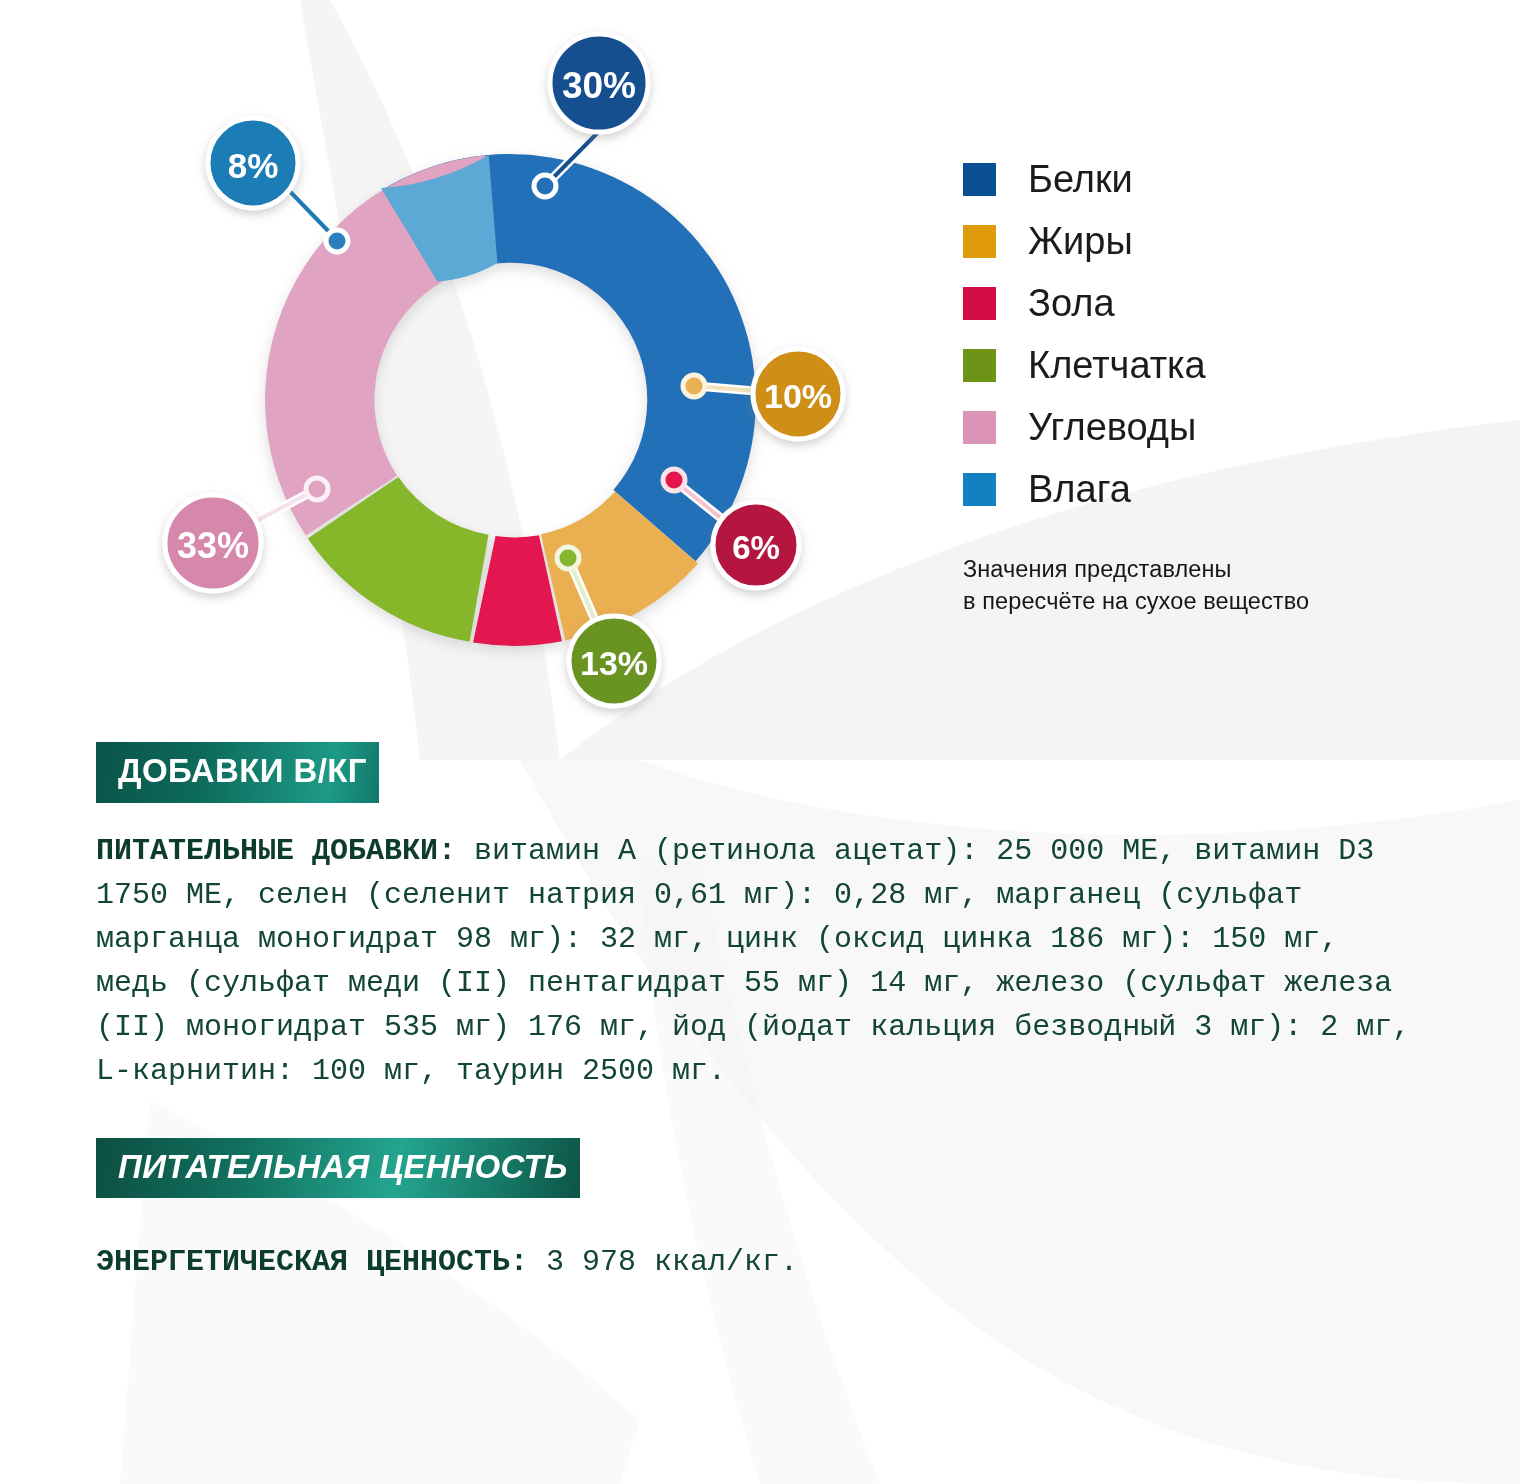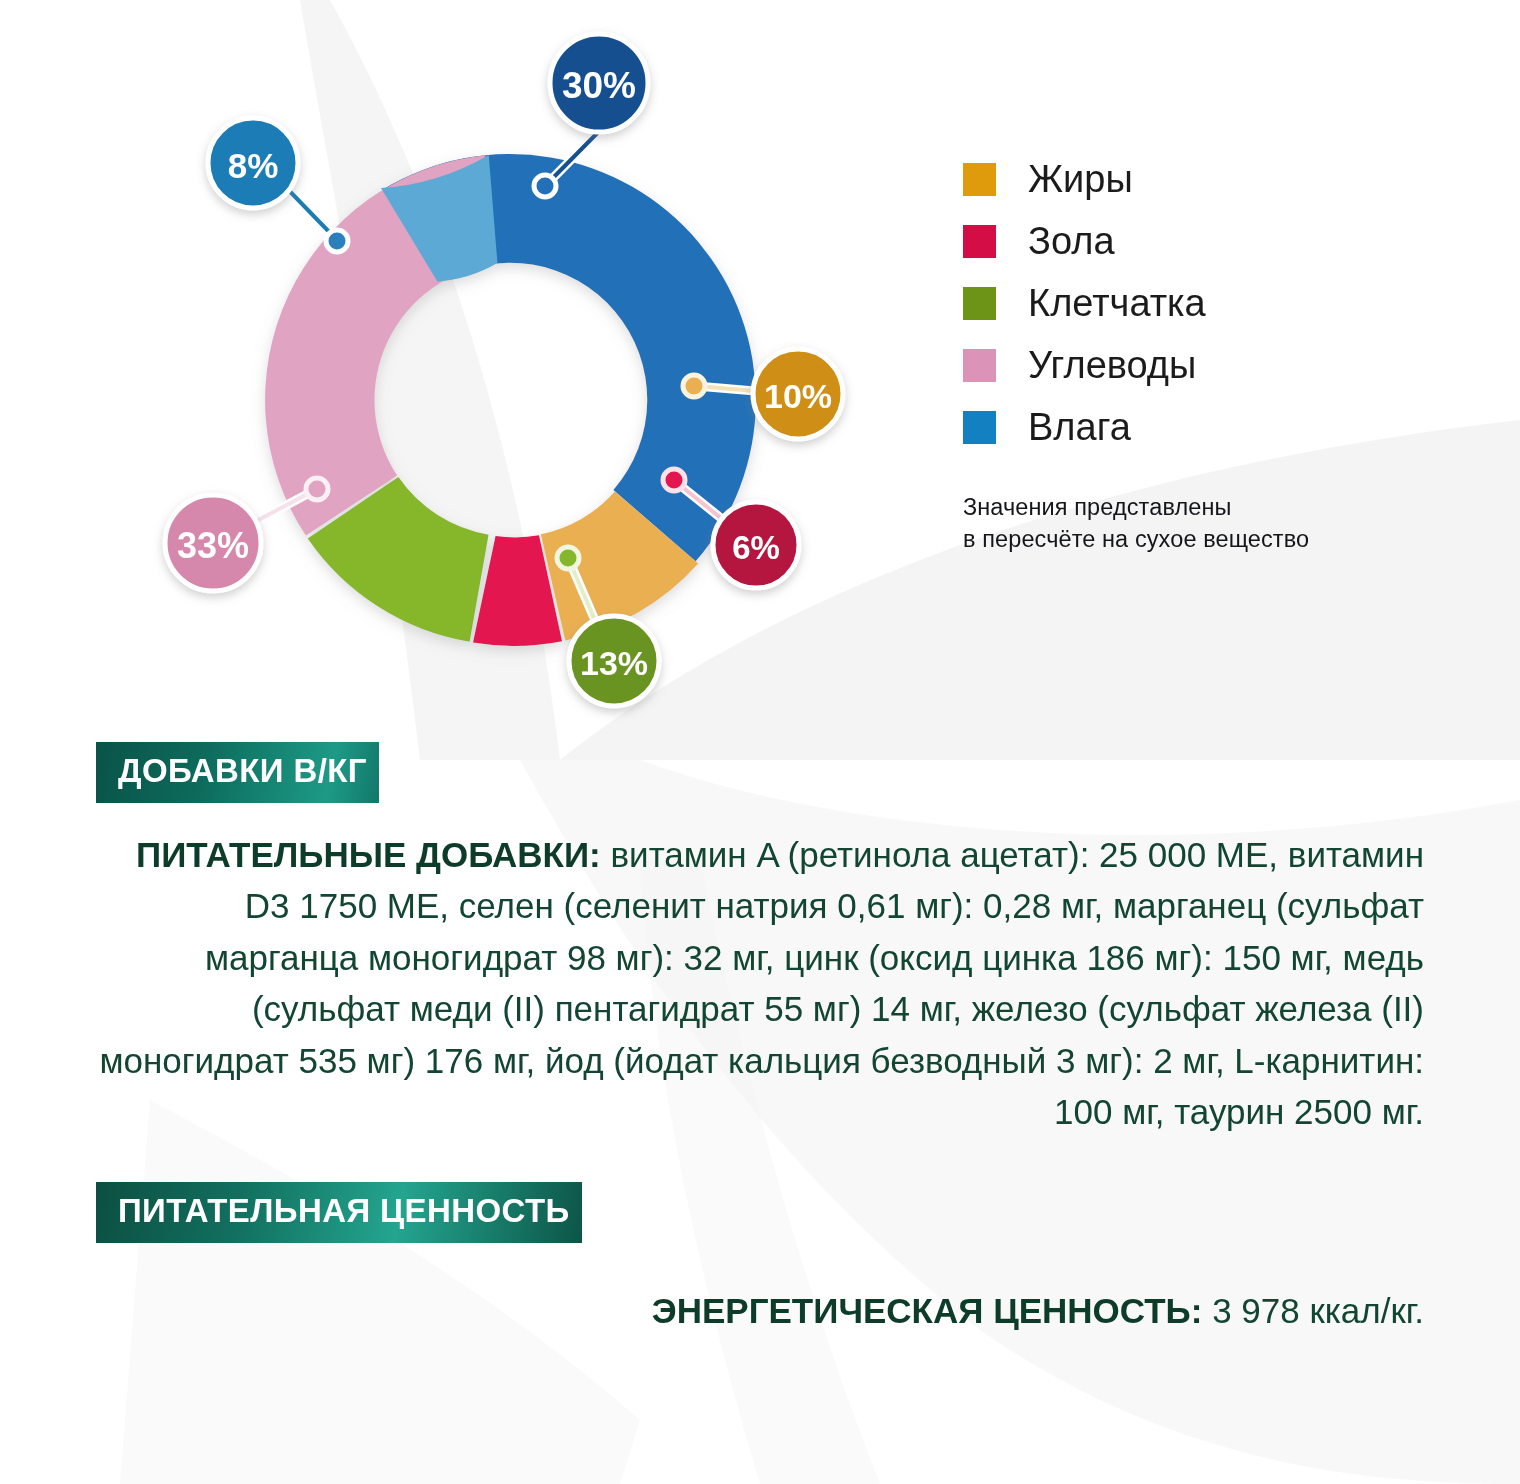--- a/index.html
+++ b/index.html
@@ -87,30 +87,31 @@
     font-weight: bold;
     letter-spacing: 0.4px;
     line-height: 1.12;
     white-space: nowrap;
   }
   .banner-additives {
     background: linear-gradient(100deg, #0a5348 0%, #0d6b5c 38%, #1d9a86 82%, #12786a 100%);
   }
   .banner-nutrition {
     background: linear-gradient(100deg, #0c4f42 0%, #12705f 30%, #23a58f 62%, #0d5547 100%);
+    font-style: italic;
   }
 
   .body-text {
     margin: 23px 96px 0 96px;
-    font-size: 35px;
+    font-size: 30px;
     line-height: 1.47;
     color: #124532;
     max-width: 1348px;
-    text-align: right;
-    font-family: Liberation Sans, sans-serif;
+    text-align: left;
+    font-family: Liberation Mono, monospace;
   }
   .body-text b, .body-text strong {
     font-weight: bold;
     color: #0d3c2a;
   }
   #additives-text { margin-top: 26px; }
   #nutrition-text { margin-top: 24px; }
   #energy-text    { margin-top: 42px; }
 
   .spacer-1 { height: 44px; }
@@ -220,20 +221,24 @@
       <text x="788" y="396" font-size="34">10%</text>
       <text x="746" y="547" font-size="33">6%</text>
       <text x="604" y="663" font-size="34">13%</text>
       <text x="203" y="545" font-size="36">33%</text>
     </g>
   </svg>
 </div>
 
 <div id="legend">
 
+  <div class="legend-row">
+    <span class="legend-swatch" style="background:#0b4f93"></span>
+    <span class="legend-label">Белки</span>
+  </div>
 
   <div class="legend-row">
     <span class="legend-swatch" style="background:#e09b0c"></span>
     <span class="legend-label">Жиры</span>
   </div>
 
   <div class="legend-row">
     <span class="legend-swatch" style="background:#d40d47"></span>
     <span class="legend-label">Зола</span>
   </div>

